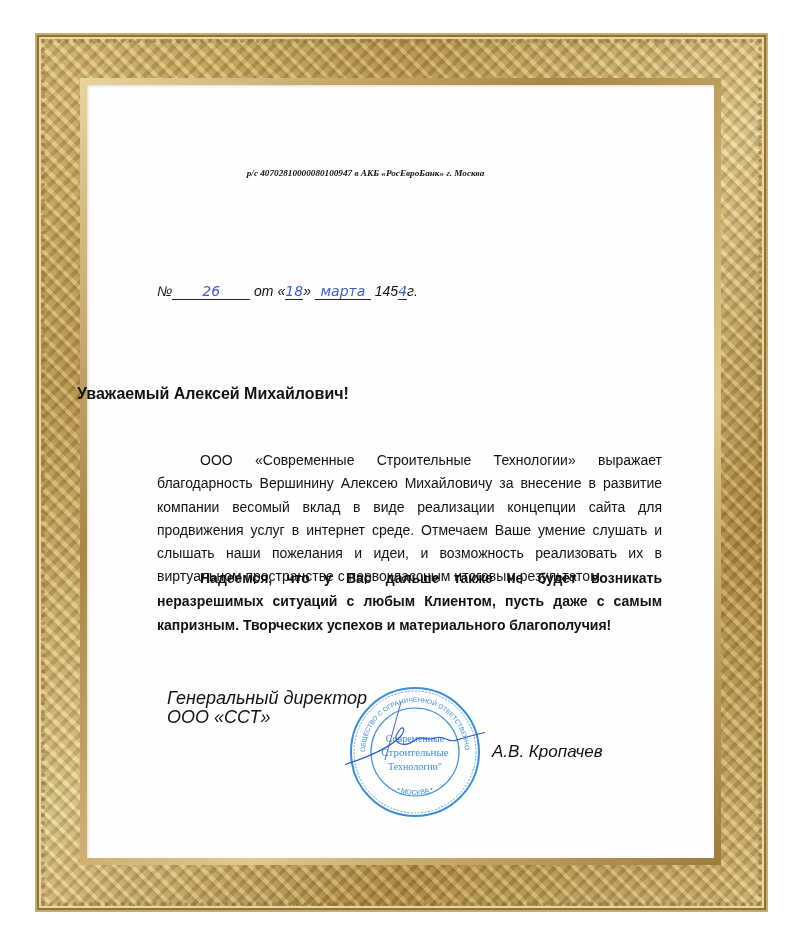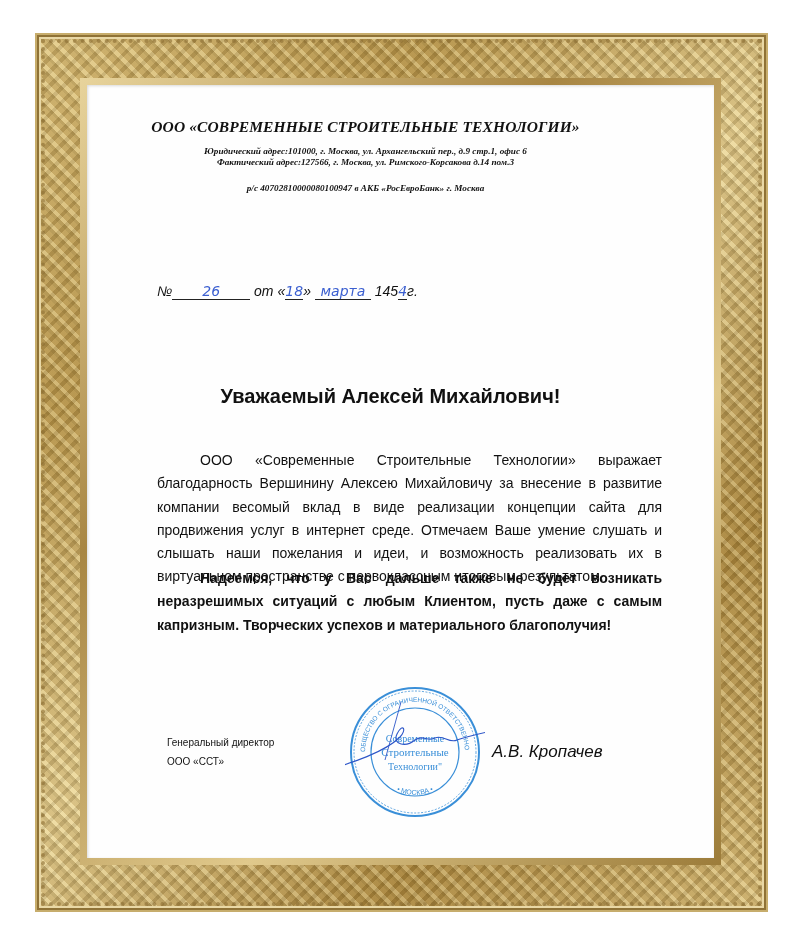--- a/index.html
+++ b/index.html
@@ -28,49 +28,46 @@
     position:absolute; left:87px; top:85px; width:627px; height:773px;
     background:#fefefe; box-shadow: inset 1px 1px 3px rgba(0,0,0,0.15);
   }
   
   .lh { position:absolute; left:0; width:100%; text-align:center; font-family:"Liberation Serif", serif; font-style:italic; font-weight:bold; }
   .lh-title { top:33px; font-size:15.5px; letter-spacing:0.1px; left:-35px; }
   .lh-line { font-size:9.2px; line-height:11px; left:-35px; }
   .lh-l1 { top:50px; font-size:10px; }
   .lh-l2 { top:61px; }
   .lh-l3 { top:72px; }
-  .lh-l4 { top:83px;margin-top:15px; }
+  .lh-l4 { top:83px; }
   .lh-l5 { top:94px; }
 
   
   .numline { position:absolute; left:70px; top:198px; font-size:14px; font-style:italic; font-family:"Liberation Sans", sans-serif; white-space:nowrap; }
   .numline .u { display:inline-block; border-bottom:1px solid #222; text-align:center; line-height:15px; }
   .hw { color:#3b5fd0; font-family:"DejaVu Sans", sans-serif; font-style:italic; font-weight:normal; }
 
-  .greeting { position:absolute; left:0; width:100%; top:300px; text-align:center; font-weight:bold; font-size:20px; left:-10px; }
+  .greeting { position:absolute; left:0; width:100%; top:300px; font-weight:bold; font-size:16px; left:-10px; }
   .para { position:absolute; left:70px; width:505px; font-size:14px; line-height:23.3px; text-align:justify; text-indent:43px;margin-top:24px; }
   .p1 { top:340px; }
   .p2 { top:458px;font-weight:bold; }
 
-  .sig-title { position:absolute; left:80px; top:648px; font-size:10px; line-height:19px; }
+  .sig-title { position:absolute; left:80px; top:604px; font-size:18px; font-style:italic; line-height:19px; }
   .sig-name { position:absolute; left:405px; top:657px; font-size:17px; font-style:italic; }
   .stamp { position:absolute; left:258px; top:597px; width:140px; height:140px; }
 </style>
 </head>
 <body>
 
 <div class="frame"></div>
 <div class="frame-beads"></div>
 <div class="frame-inner-lip"></div>
 
 <div class="paper">
 
-  <div class="lh lh-title">ООО «СОВРЕМЕННЫЕ СТРОИТЕЛЬНЫЕ ТЕХНОЛОГИИ»</div>
-  <div class="lh lh-line lh-l2">Юридический адрес:101000, г. Москва, ул. Архангельский пер., д.9 стр.1, офис 6</div>
-  <div class="lh lh-line lh-l3">Фактический адрес:127566, г. Москва, ул. Римского-Корсакова д.14 пом.3</div>
   <div class="lh lh-line lh-l4">р/с 40702810000080100947 в АКБ «РосЕвроБанк» г. Москва</div>
 
   <div class="numline">
     <span>№</span><span class="u" style="width:78px"><span class="hw">26</span></span>
     <span>от «</span><span class="u" style="width:18px"><span class="hw">18</span></span><span>»</span>
     <span class="u" style="width:56px"><span class="hw">марта</span></span>
     <span>145</span><span class="u hw">4</span><span>г.</span>
   </div>
 
   <div class="greeting">Уважаемый Алексей Михайлович!</div>

